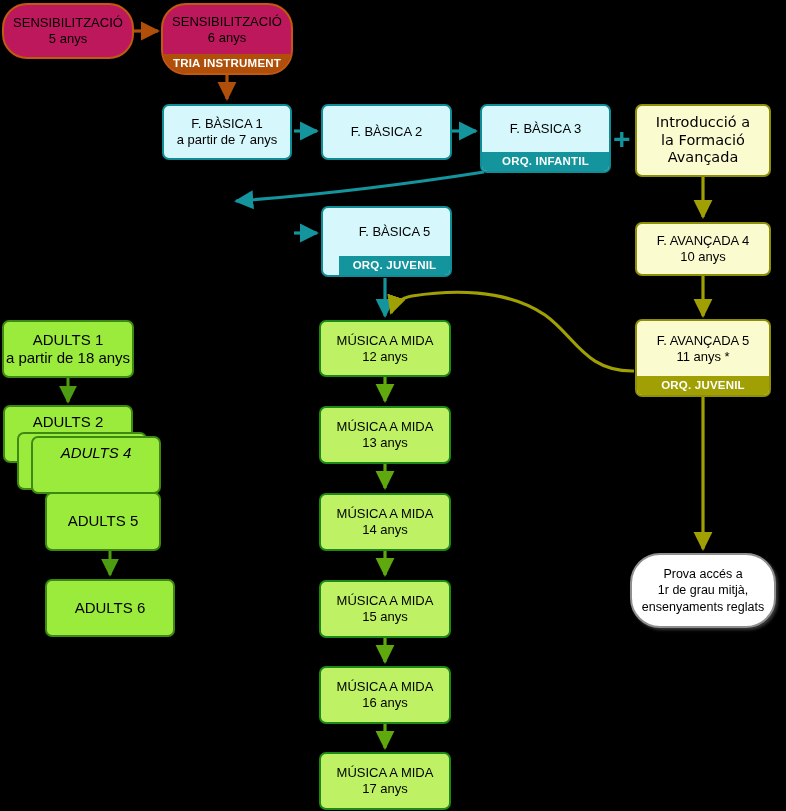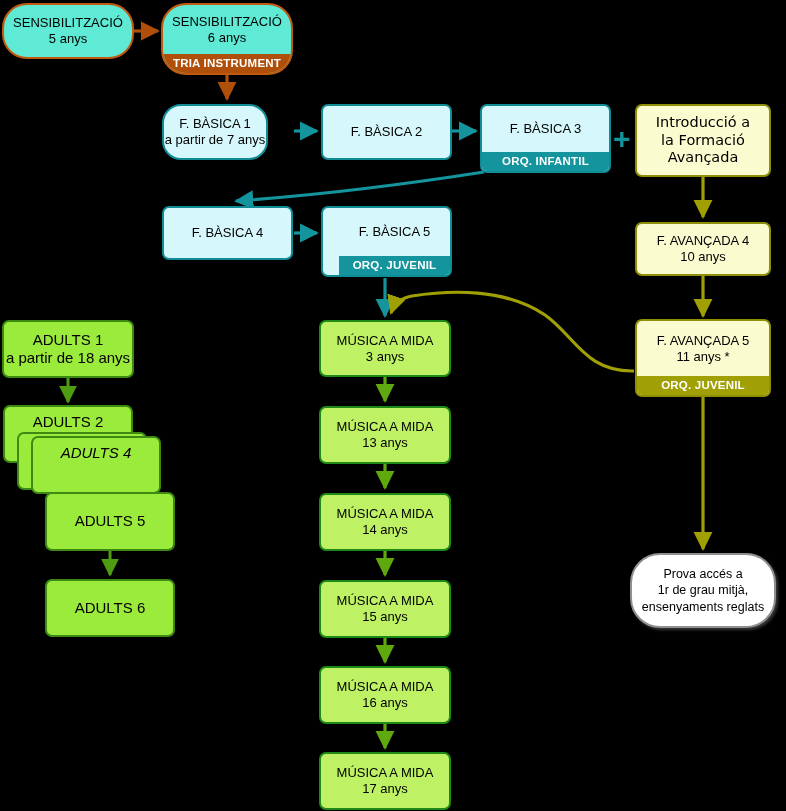--- a/index.html
+++ b/index.html
@@ -48,21 +48,21 @@
     flex:0 0 auto;
     text-align:center;
     font-weight:bold;
     letter-spacing:.2px;
     padding:3px 4px 4px;
     white-space:nowrap;
   }
 
   
   .pal-sens{
-    background:#5eead4;
+    background:#be185d;
     border-color:#C15A10;
     color:#000;
     font-size:13px;
     border-radius:25px;
   }
   .pal-sens .tag{
     background:#AF4F09;
     color:#ffffff;
     font-size:11.5px;
   }
@@ -195,21 +195,21 @@
   </div>
 
   <div class="node pal-sens" style="left:161px;top:3px;width:132px;height:72px;">
     <div class="body">
       <span class="line">SENSIBILITZACIÓ</span>
       <span class="line">6 anys</span>
     </div>
     <div class="tag">TRIA INSTRUMENT</div>
   </div>
 
-  <div class="node pal-basica" style="left:162px;top:104px;width:106px;height:56px;border-radius:19px;">
+  <div class="node pal-basica" style="left:162px;top:104px;width:130px;height:56px;">
     <div class="body">
       <span class="line">F. BÀSICA 1</span>
       <span class="line">a partir de 7 anys</span>
     </div>
   </div>
 
   <div class="node pal-basica" style="left:321px;top:104px;width:131px;height:56px;">
     <div class="body">
       <span class="line">F. BÀSICA 2</span>
     </div>
@@ -225,25 +225,20 @@
   <div class="plus" style="left:613px;top:124px;">+</div>
 
   <div class="node pal-avanc intro" style="left:635px;top:104px;width:136px;height:73px;">
     <div class="body">
       <span class="line">Introducció a</span>
       <span class="line">la Formació</span>
       <span class="line">Avançada</span>
     </div>
   </div>
 
-  <div class="node pal-basica" style="left:162px;top:206px;width:131px;height:54px;">
-    <div class="body">
-      <span class="line">F. BÀSICA 4</span>
-    </div>
-  </div>
 
   <div class="node pal-basica" style="left:321px;top:206px;width:131px;height:71px;padding-left:16px;">
     <div class="body">
       <span class="line">F. BÀSICA 5</span>
     </div>
     <div class="tag">ORQ. JUVENIL</div>
   </div>
 
   <div class="node pal-avanc" style="left:635px;top:222px;width:136px;height:54px;">
     <div class="body">
@@ -255,21 +250,21 @@
   <div class="node pal-adults" style="left:2px;top:320px;width:132px;height:58px;">
     <div class="body">
       <span class="line">ADULTS 1</span>
       <span class="line">a partir de 18 anys</span>
     </div>
   </div>
 
   <div class="node pal-mida" style="left:319px;top:320px;width:132px;height:57px;">
     <div class="body">
       <span class="line">MÚSICA A MIDA</span>
-      <span class="line">3 anys</span>
+      <span class="line">12 anys</span>
     </div>
   </div>
 
   <div class="node pal-avanc" style="left:635px;top:319px;width:136px;height:78px;">
     <div class="body">
       <span class="line">F. AVANÇADA 5</span>
       <span class="line">11 anys *</span>
     </div>
     <div class="tag">ORQ. JUVENIL</div>
   </div>
@@ -282,21 +277,21 @@
   <div class="node pal-adults" style="left:17px;top:432px;width:130px;height:58px;z-index:6;">
     <div class="body" style="justify-content:flex-start;padding-top:6px;">
       <span class="line">ADULTS 3</span>
     </div>
   </div>
   <div class="node pal-adults" style="left:31px;top:436px;width:130px;height:58px;z-index:7;font-style:italic;">
     <div class="body" style="justify-content:flex-start;padding-top:6px;">
       <span class="line">ADULTS 4</span>
     </div>
   </div>
-  <div class="node pal-adults" style="left:45px;top:492px;width:130px;height:59px;z-index:8;justify-content:flex-end;">
+  <div class="node pal-adults" style="left:45px;top:492px;width:116px;height:59px;z-index:8;justify-content:flex-end;">
     <div class="body">
       <span class="line">ADULTS 5</span>
     </div>
   </div>
   <div class="node pal-adults" style="left:45px;top:579px;width:130px;height:58px;z-index:5;justify-content:center;">
     <div class="body">
       <span class="line">ADULTS 6</span>
     </div>
   </div>
 

